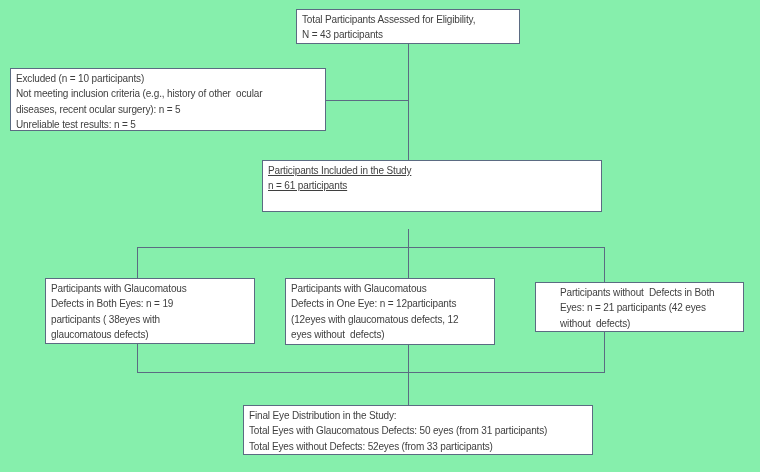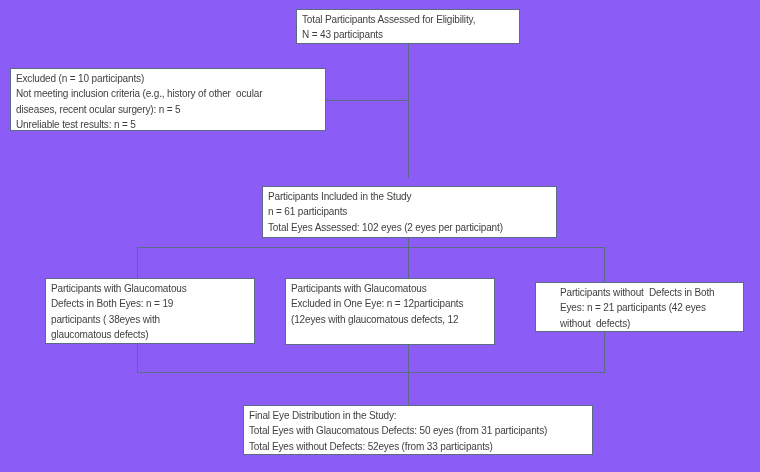--- a/index.html
+++ b/index.html
@@ -4,21 +4,21 @@
 <style>
   html, body {
     margin: 0;
     padding: 0;
     background: #ffffff;
   }
   .canvas {
     position: relative;
     width: 760px;
     height: 472px;
-    background: #8b5cf6;
+    background: #86efac;
     font-family: "Liberation Sans", sans-serif;
     color: #3f3f3f;
     overflow: hidden;
   }
   .box {
     position: absolute;
     border: 1.4px solid #5b6b82;
     background: #ffffff;
     box-sizing: border-box;
     padding: 2px 5px 0 5px;
@@ -57,37 +57,37 @@
     <div class="ln">N = 43 participants</div>
   </div>
 
   <div class="box" style="left:10px; top:68px; width:316px; height:63px;">
     <div class="ln">Excluded (n = 10 participants)</div>
     <div class="ln">Not meeting inclusion criteria (e.g., history of other  ocular</div>
     <div class="ln">diseases, recent ocular surgery): n = 5</div>
     <div class="ln">Unreliable test results: n = 5</div>
   </div>
 
-  <div class="box" style="left:262px; top:186px; width:295px; height:52px;">
+  <div class="box" style="left:262px; top:160px; width:340px; height:52px;text-decoration:underline;">
     <div class="ln">Participants Included in the Study</div>
     <div class="ln">n = 61 participants</div>
-    <div class="ln">Total Eyes Assessed: 102 eyes (2 eyes per participant)</div>
   </div>
 
   <div class="box" style="left:45px; top:278px; width:210px; height:66px;">
     <div class="ln">Participants with Glaucomatous</div>
     <div class="ln">Defects in Both Eyes: n = 19</div>
     <div class="ln">participants ( 38eyes with</div>
     <div class="ln">glaucomatous defects)</div>
   </div>
 
   <div class="box" style="left:285px; top:278px; width:210px; height:67px;">
     <div class="ln">Participants with Glaucomatous</div>
-    <div class="ln">Excluded in One Eye: n = 12participants</div>
+    <div class="ln">Defects in One Eye: n = 12participants</div>
     <div class="ln">(12eyes with glaucomatous defects, 12</div>
+    <div class="ln">eyes without  defects)</div>
   </div>
 
   <div class="box" style="left:535px; top:282px; width:209px; height:50px;padding-left:24px;">
     <div class="ln">Participants without  Defects in Both</div>
     <div class="ln">Eyes: n = 21 participants (42 eyes</div>
     <div class="ln">without  defects)</div>
   </div>
 
   <div class="box" style="left:243px; top:405px; width:350px; height:50px;">
     <div class="ln">Final Eye Distribution in the Study:</div>

